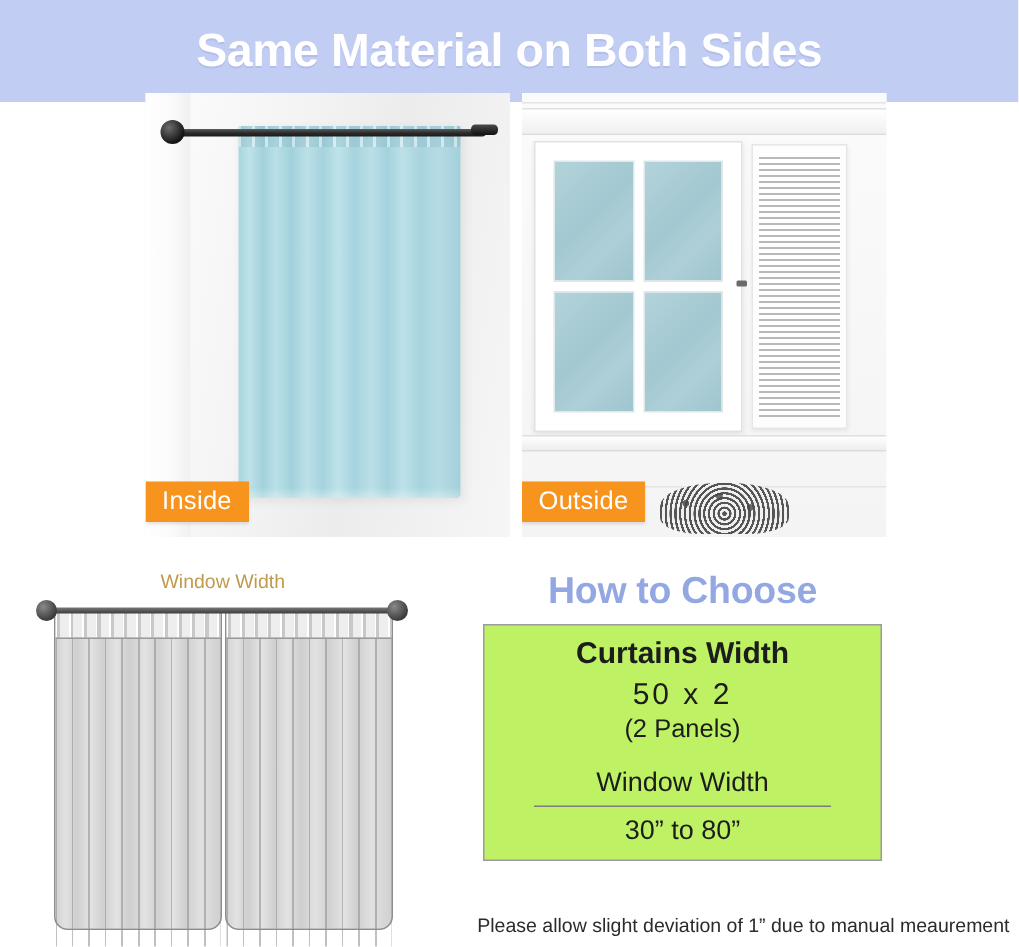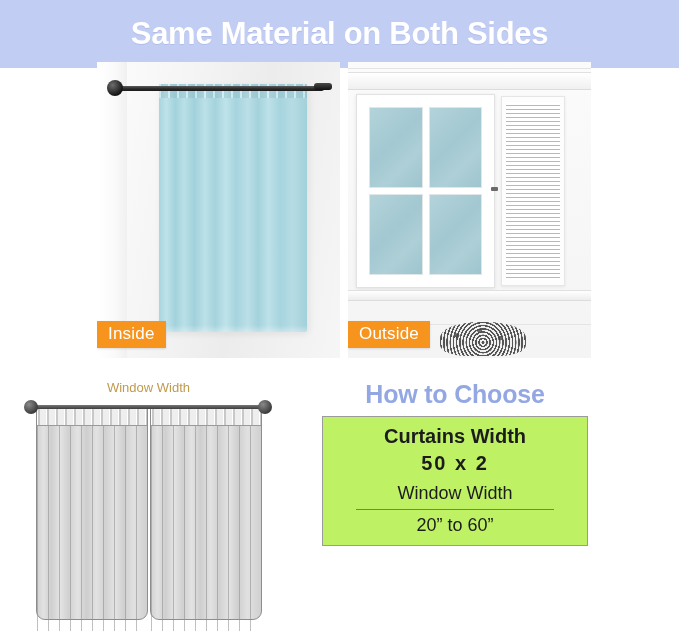--- a/index.html
+++ b/index.html
@@ -204,21 +204,21 @@
   .choose-title{
     text-align:center;color:#93a7e3;font-weight:bold;font-size:25px;
     margin-bottom:7px;letter-spacing:-.2px;
   }
   .card{
     border:1px solid #9b9b9b;background:#bef264;
     width:266px;margin:0 auto;box-sizing:border-box;
   }
   .card-row{text-align:center;color:#1c1c1c;}
   .r-title{font-size:20px;font-weight:bold;padding:8px 0 2px 0;}
-  .r-size{font-size:20px;padding:2px 0 0 0;letter-spacing:2px;font-weight:bold;}
+  .r-size{font-size:20px;padding:2px 0 0 0;letter-spacing:2px;}
   .r-panels{font-size:17px;padding:1px 0 7px 0;}
   .r-band{
     background:#93a9de;color:#ffffff;font-size:17px;padding:3px 0 4px 0;letter-spacing:.4px;
   }
   .r-ww{font-size:18px;padding:8px 0 5px 0;}
   .r-rule{width:198px;height:1px;background:#7c7c7c;margin:0 auto;}
   .r-range{font-size:18px;padding:5px 0 9px 0;}
 
   
   .footer{
@@ -294,20 +294,22 @@
       <div class="d-folds"></div>
       <div class="d-head"></div>
     </div>
   </div>
 
   <div class="choose">
     <div class="choose-title">How to Choose</div>
     <div class="card">
       <div class="card-row r-title">Curtains Width</div>
       <div class="card-row r-size">50  x  2</div>
+      <div class="card-row r-panels">(2 Panels)</div>
       <div class="card-row r-ww">Window Width</div>
       <div class="r-rule"></div>
-      <div class="card-row r-range">20” to 60”</div>
+      <div class="card-row r-range">30” to 80”</div>
     </div>
   </div>
 
+  <div class="footer">Please allow slight deviation of 1” due to manual meaurement</div>
 
 </div>
 
 </body></html>

